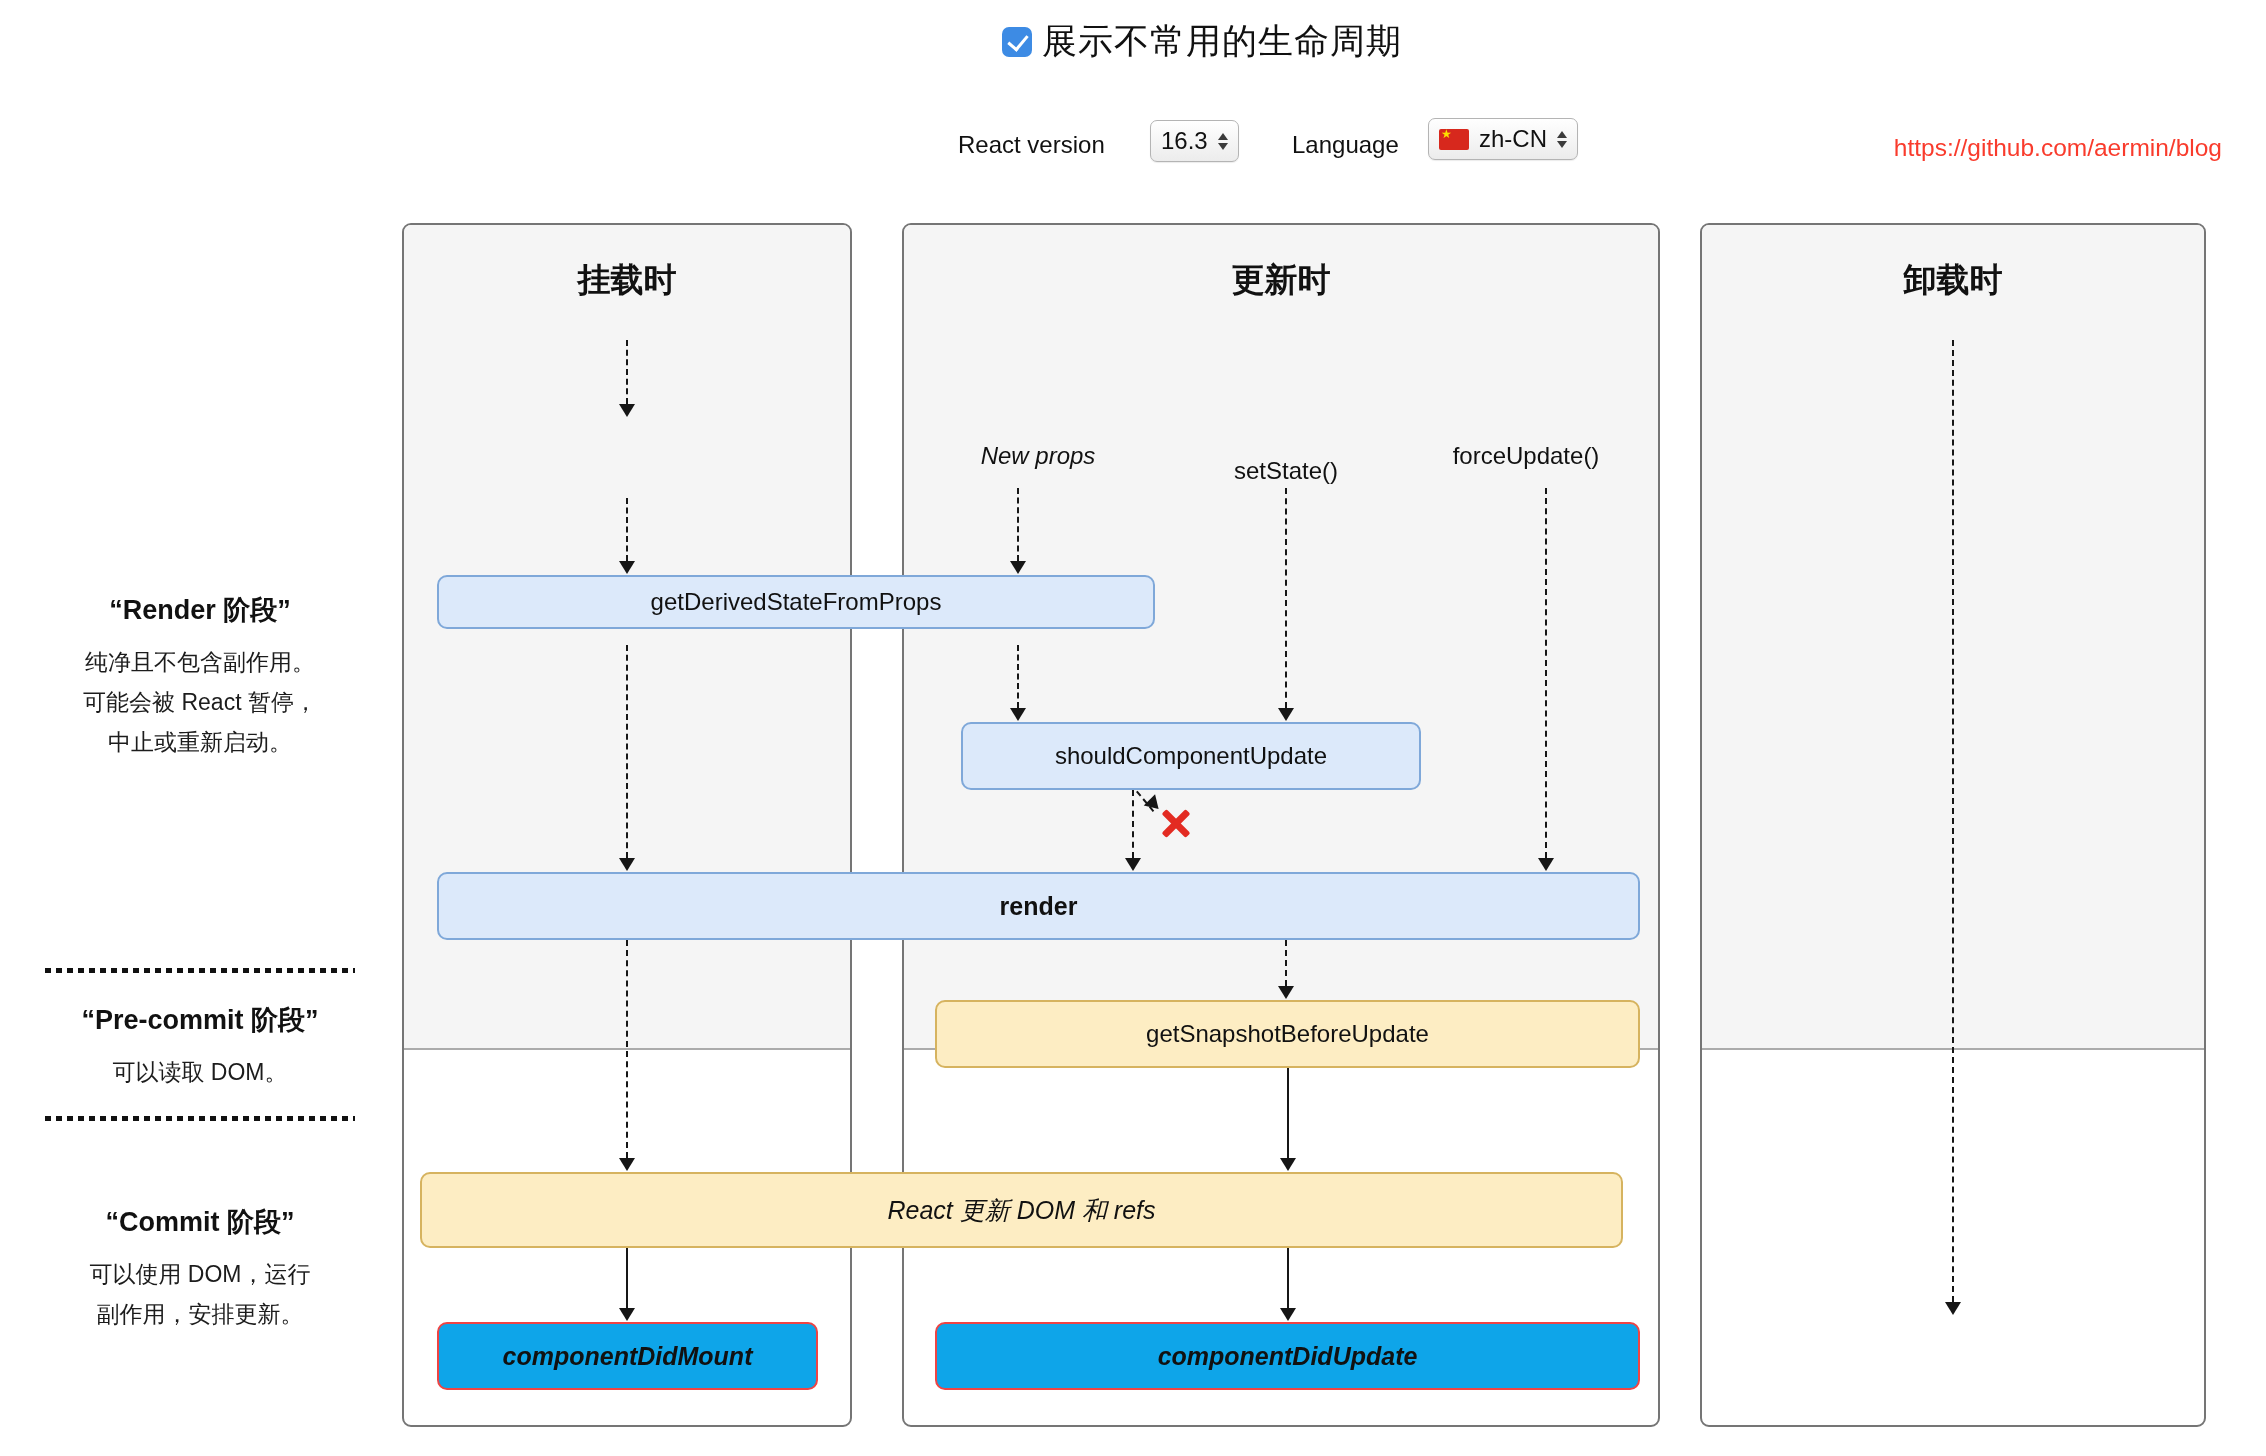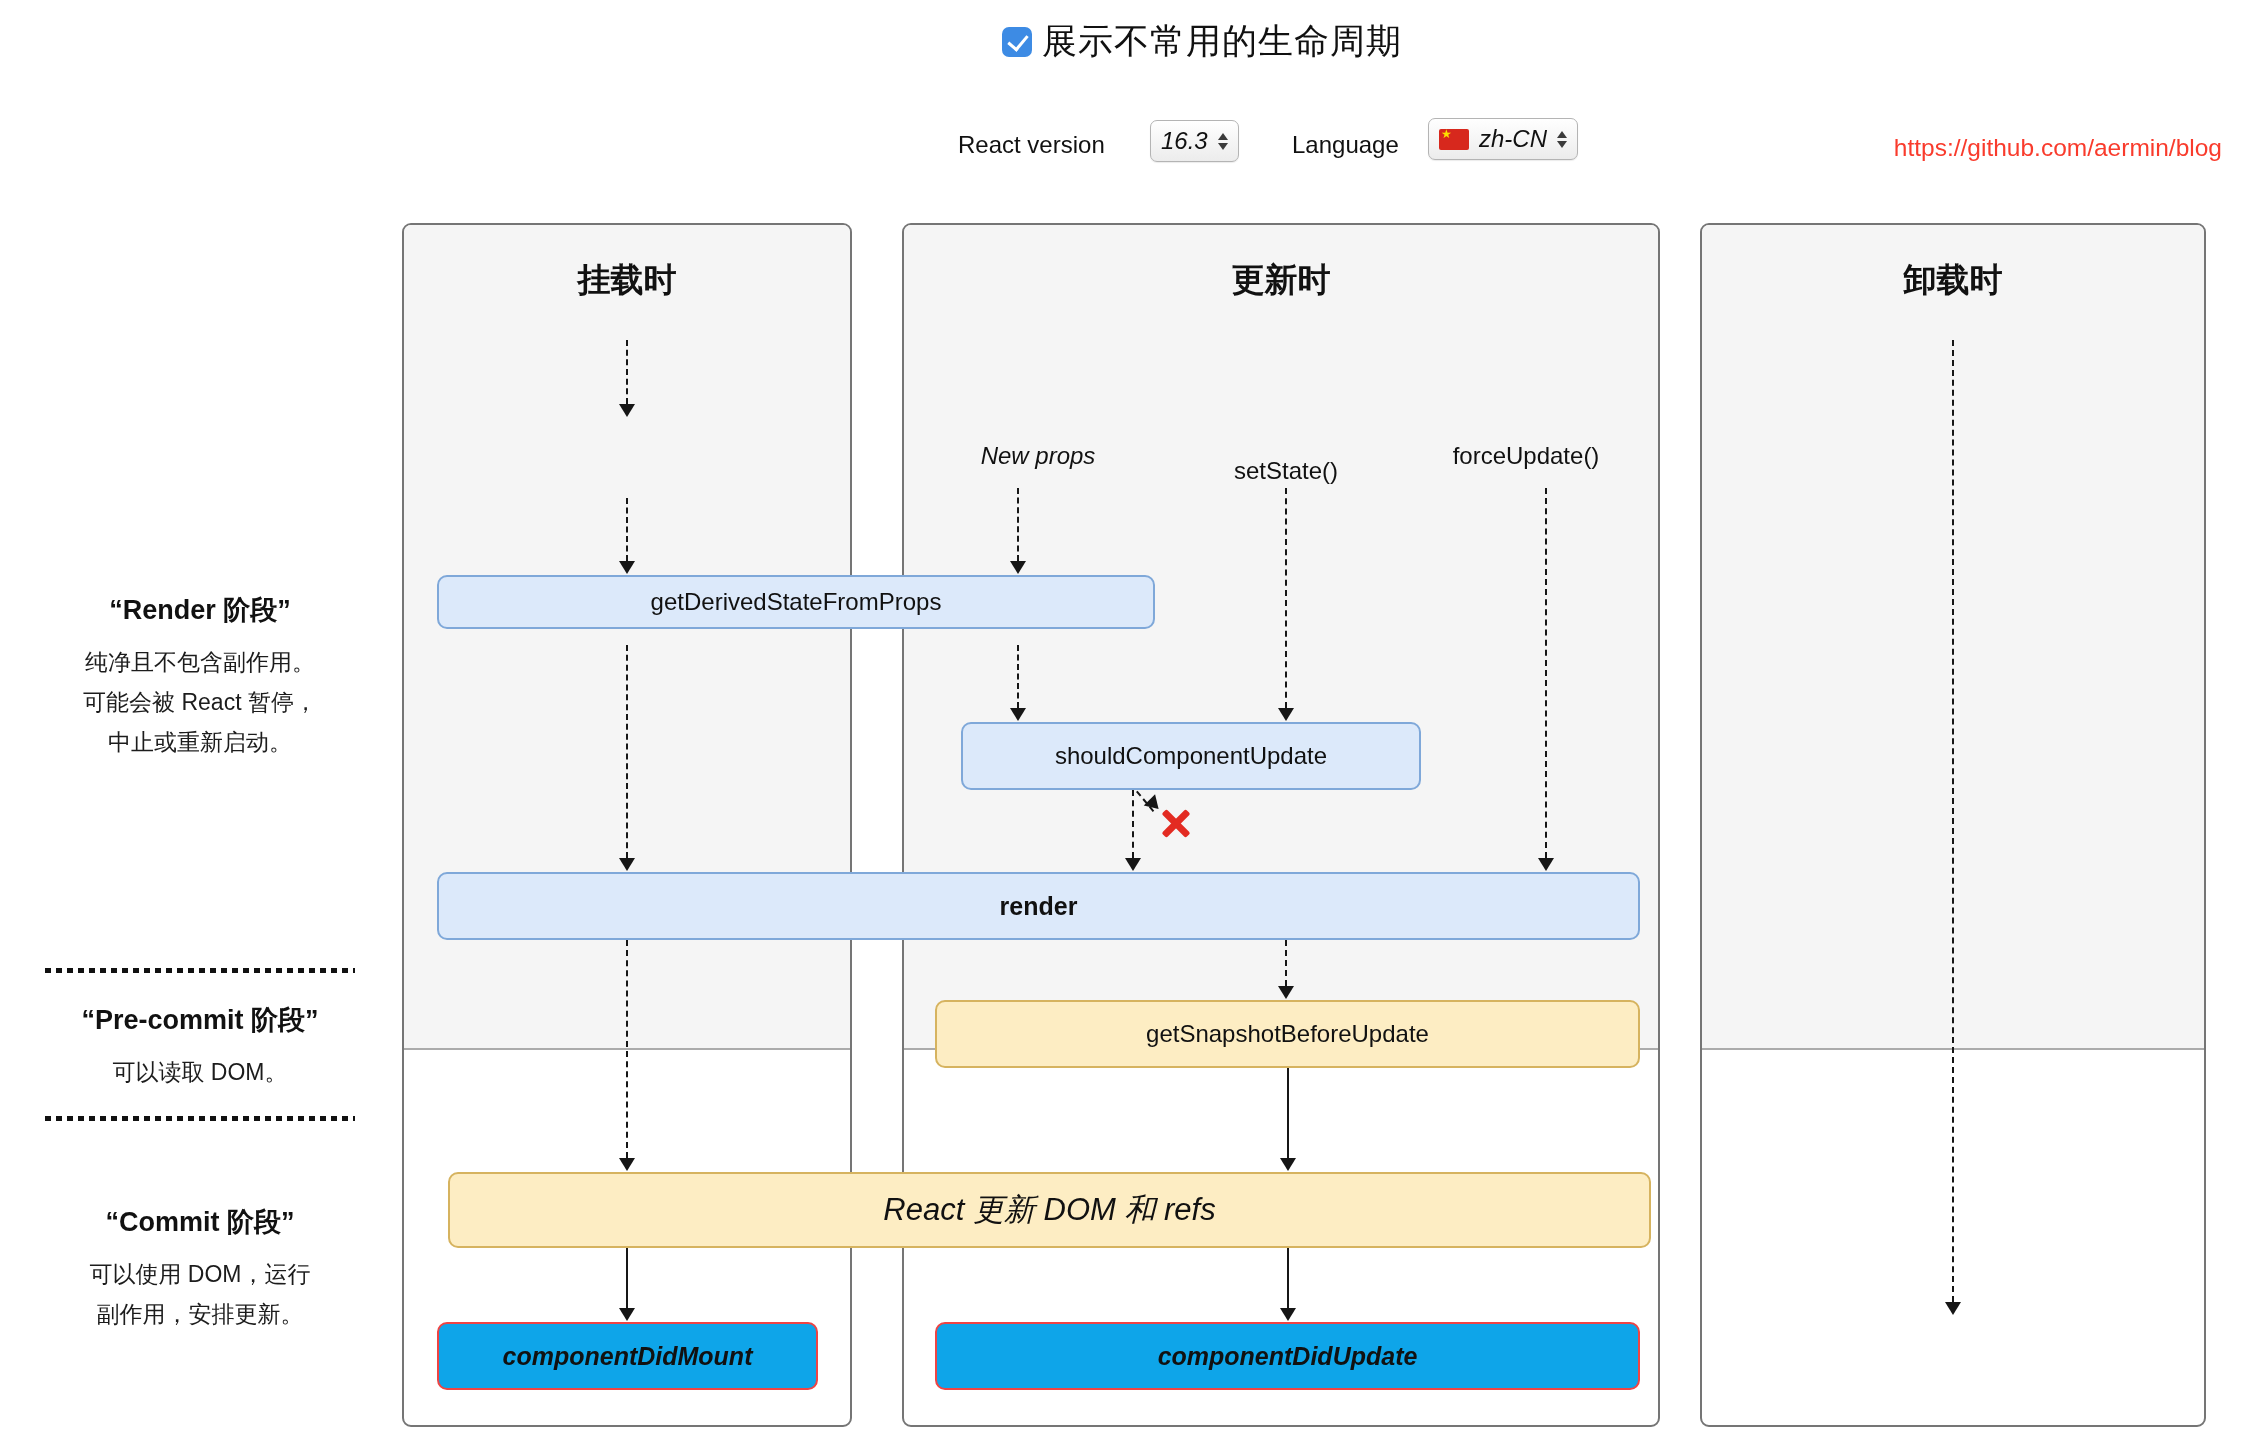--- a/index.html
+++ b/index.html
@@ -8,21 +8,21 @@
 
   
   .chk{position:absolute;left:1002px;top:27px;width:30px;height:30px;background:#3d8be4;border-radius:7px;}
   .chk .check{position:absolute;left:10px;top:4px;width:9px;height:16px;
               border-right:3.5px solid #fff;border-bottom:3.5px solid #fff;transform:rotate(40deg);}
   .page-title{position:absolute;left:1042px;top:18px;font-size:35px;font-weight:400;letter-spacing:1px;cursor:pointer;}
   .ctl-label{position:absolute;top:131px;font-size:24px;}
   .select{position:absolute;display:inline-flex;align-items:center;gap:10px;height:40px;
           border:1.5px solid #b4b4b4;border-radius:7px;padding:0 10px;
           background:linear-gradient(#ffffff,#ececec);box-shadow:0 1px 1px rgba(0,0,0,.08);
-          font-size:24px;cursor:pointer;font-style:italic;}
+          font-size:24px;cursor:pointer;}
   .stepper{display:flex;flex-direction:column;gap:3px;}
   .stepper .up{width:0;height:0;border:5px solid transparent;border-top:none;border-bottom:7px solid #3b3b3b;}
   .stepper .down{width:0;height:0;border:5px solid transparent;border-bottom:none;border-top:7px solid #3b3b3b;}
   .flag{position:relative;width:30px;height:21px;background:#d7281d;border-radius:2px;flex:none;}
   .flag:after{content:"★";position:absolute;left:2px;top:-2px;color:#fce100;font-size:12px;}
   .blog-link{position:absolute;right:44px;top:134px;font-size:24.5px;color:#f93b2c;text-decoration:none;cursor:pointer;}
 
   
   .side-block{position:absolute;left:30px;width:340px;text-align:center;}
   .side-title{font-size:27px;font-weight:700;margin-bottom:14px;}
@@ -170,17 +170,17 @@
   <i class="head" style="left:1945px;top:1302px;"></i>
 
   <span class="trigger italic" style="left:1038px;">New props</span>
   <span class="trigger" style="left:1286px;margin-top:15px;">setState()</span>
   <span class="trigger" style="left:1526px;">forceUpdate()</span>
 
   <div class="box blue" style="left:437px;top:575px;width:718px;height:54px;">getDerivedStateFromProps</div>
   <div class="box blue" style="left:935px;top:722px;width:460px;height:68px;margin-left:26px;">shouldComponentUpdate</div>
   <div class="box blue bold" style="left:437px;top:872px;width:1203px;height:68px;">render</div>
   <div class="box yellow" style="left:935px;top:1000px;width:705px;height:68px;">getSnapshotBeforeUpdate</div>
-  <div class="box yellow italic" style="left:448px;top:1172px;width:1203px;height:76px;font-size:31px;">React 更新 DOM 和 refs</div>
+  <div class="box yellow italic" style="left:420px;top:1172px;width:1203px;height:76px;font-size:25px;">React 更新 DOM 和 refs</div>
   <div class="box green bold" style="left:437px;top:1322px;width:381px;height:68px;">componentDidMount</div>
   <div class="box green bold" style="left:935px;top:1322px;width:705px;height:68px;">componentDidUpdate</div>
 
 </div>
 
 </body></html>

